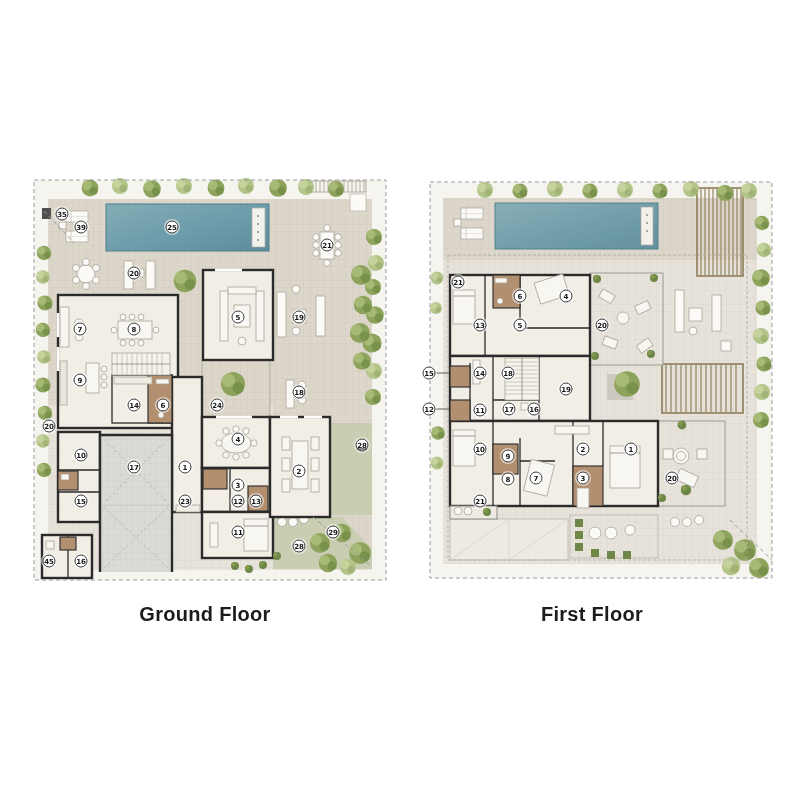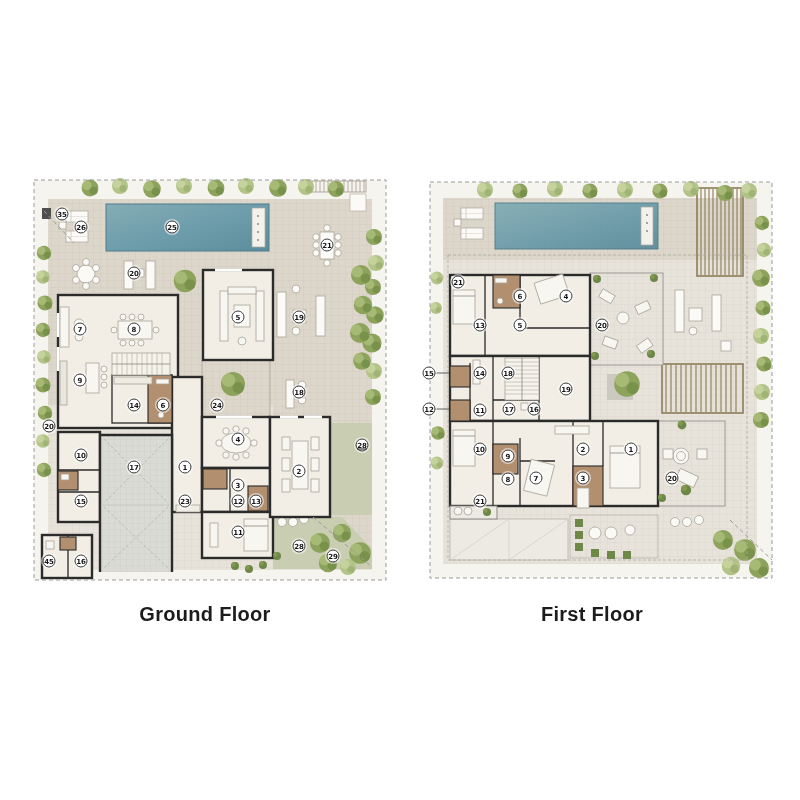--- a/index.html
+++ b/index.html
@@ -262,21 +262,21 @@
       <use href="#tr" transform="translate(203,209) scale(1.5)"></use>
     </g>
 
     <g fill="none" stroke="#9b9b9b" stroke-width="1" stroke-dasharray="4 3">
       <rect x="4" y="5" width="352" height="400"></rect>
       <path d="M14 36 L44 68 M283 342 L342 392"></path>
     </g>
   </svg>
   <div class="markers">
       <div class="marker" style="left: 32px; top: 39px;">35</div>
-      <div class="marker" style="left: 51px; top: 52px;">26</div>
+      <div class="marker" style="left: 51px; top: 52px;">39</div>
       <div class="marker" style="left: 142px; top: 52px;">25</div>
       <div class="marker" style="left: 297px; top: 70px;">21</div>
       <div class="marker" style="left: 104px; top: 98px;">20</div>
       <div class="marker" style="left: 50px; top: 154px;">7</div>
       <div class="marker" style="left: 104px; top: 154px;">8</div>
       <div class="marker" style="left: 208px; top: 142px;">5</div>
       <div class="marker" style="left: 269px; top: 142px;">19</div>
       <div class="marker" style="left: 50px; top: 205px;">9</div>
       <div class="marker" style="left: 104px; top: 230px;">14</div>
       <div class="marker" style="left: 133px; top: 230px;">6</div>
@@ -289,21 +289,21 @@
       <div class="marker" style="left: 208px; top: 264px;">4</div>
       <div class="marker" style="left: 269px; top: 296px;">2</div>
       <div class="marker" style="left: 332px; top: 270px; text-decoration: underline;">28</div>
       <div class="marker" style="left: 51px; top: 326px;">15</div>
       <div class="marker" style="left: 155px; top: 326px;">23</div>
       <div class="marker" style="left: 208px; top: 310px;">3</div>
       <div class="marker" style="left: 208px; top: 326px;">12</div>
       <div class="marker" style="left: 226px; top: 326px;">13</div>
       <div class="marker" style="left: 208px; top: 357px;">11</div>
       <div class="marker" style="left: 269px; top: 371px;">28</div>
-      <div class="marker" style="left: 303px; top: 357px; margin-top: 24px;">29</div>
+      <div class="marker" style="left: 303px; top: 357px;">29</div>
       <div class="marker" style="left: 19px; top: 386px;">45</div>
       <div class="marker" style="left: 51px; top: 386px;">16</div>
     </div>
 </figure>
 
 <figure class="plan" style="left:425px;top:178px;width:350px;height:407px">
   <svg viewBox="0 0 350 407">
     <rect x="5" y="4" width="342" height="396" fill="#f6f4ef"></rect>
     <g>
       <rect x="18" y="20" width="314" height="366" fill="url(#pavB)"></rect>

